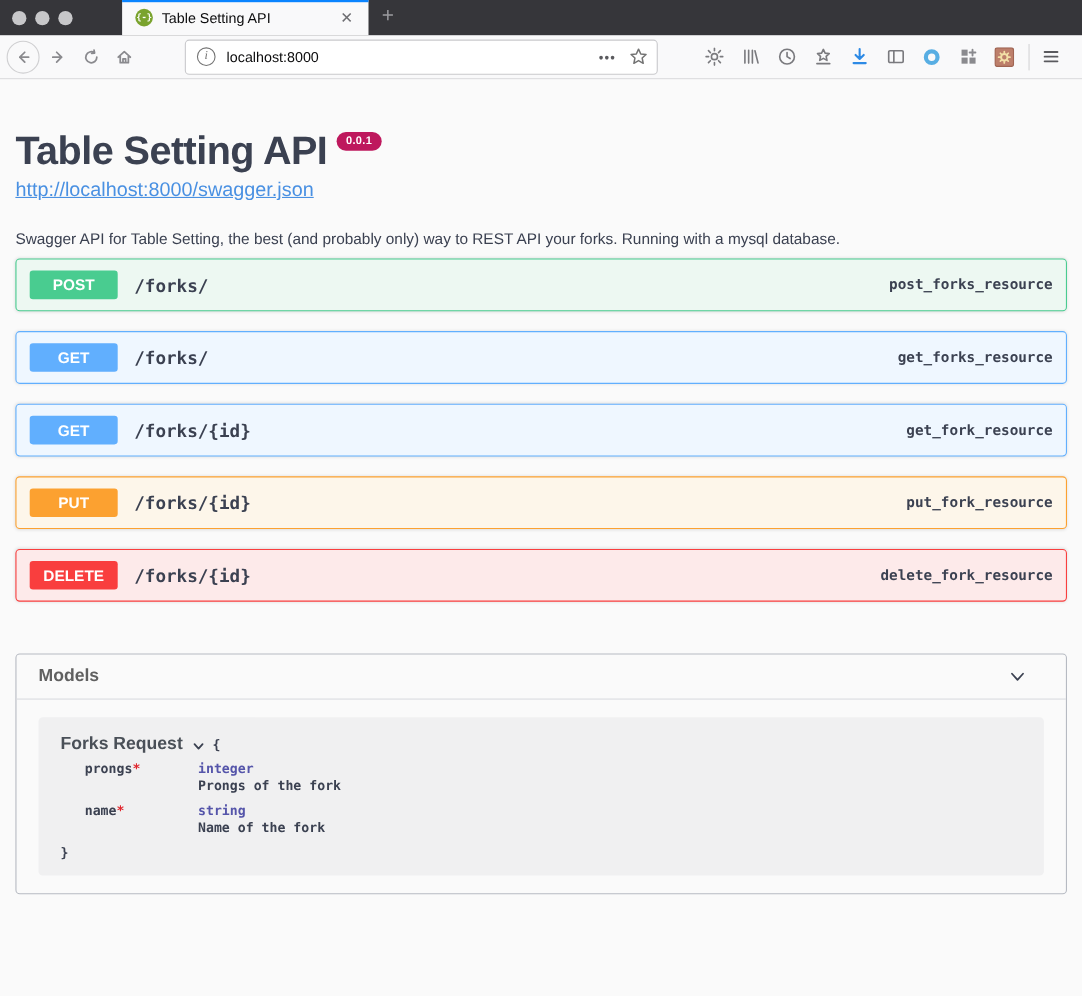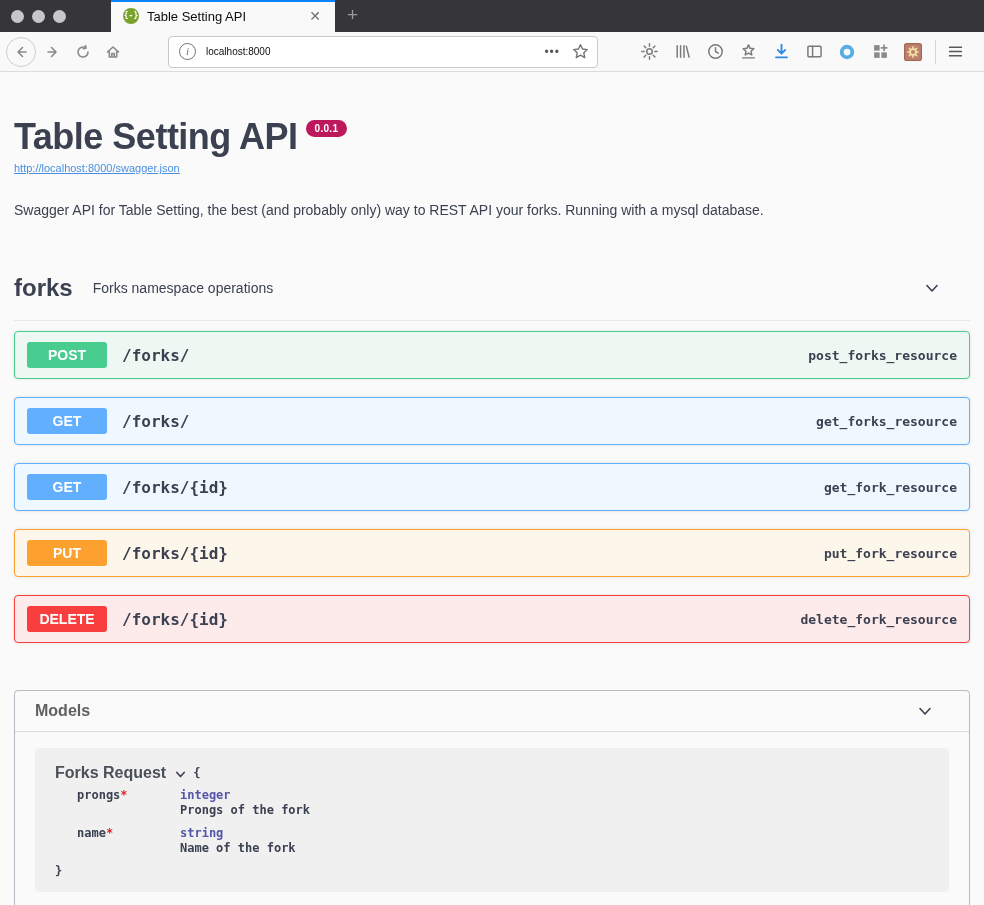--- a/index.html
+++ b/index.html
@@ -21,36 +21,36 @@
 
   .navbar { height:40px; background:#f9f9fa; border-bottom:1px solid #dcdcde; display:flex; align-items:center; padding:0 6px; }
   .navbtn { width:30px; height:30px; display:flex; align-items:center; justify-content:center; flex:0 0 auto; }
   .navbtn.circled { border:1px solid #cfcfd1; border-radius:50%; margin-right:2px; }
   .navbtn svg { stroke:#8a8a8e; fill:none; stroke-width:1.6; stroke-linecap:round; stroke-linejoin:round; }
 
   .urlbar { width:430px; height:32px; margin-left:40px; background:#fff; border:1px solid #c9c9cc; border-radius:4px;
             display:flex; align-items:center; padding:0 8px 0 10px; }
   .urlbar .info { width:17px; height:17px; border:1.3px solid #737373; border-radius:50%; color:#737373;
                   font-size:11px; line-height:15px; text-align:center; font-family:"Liberation Serif",serif; font-style:italic; flex:0 0 17px;}
-  .url-text { flex:1; margin-left:10px; font-size:10px; color:#0c0c0d; }
+  .url-text { flex:1; margin-left:10px; font-size:13px; color:#0c0c0d; }
   .url-dots { color:#5a5a5e; font-size:12px; letter-spacing:1px; margin-right:12px; }
   .icon16 svg { display:block; }
 
   .right-icons { display:flex; align-items:center; margin-left:42px; gap:15px; }
   .tool-icon { width:18px; height:18px; display:flex; align-items:center; justify-content:center; }
   .tool-icon svg { stroke:#7a7a7e; fill:none; stroke-width:1.4; stroke-linecap:round; stroke-linejoin:round; }
   .vsep { width:1px; height:24px; background:#d4d4d6; margin:0 10px 0 13px; }
 
   
   .content { padding:0 14px; }
   .api-title { margin-top:44px; font-size:36px; font-weight:bold; color:#3b4151; letter-spacing:-0.5px; }
   .version-badge { display:inline-block; vertical-align:top; margin:4px 0 0 8px; background:#be185d; color:#fff;
                    font-size:10px; font-weight:bold; padding:3px 9px; border-radius:14px; letter-spacing:0.3px; }
   .base-url { margin-top:4px; font-family:"DejaVu Sans Mono",monospace; font-size:12px; font-weight:600; color:#3b4151; }
-  .spec-link { display:inline-block; margin-top:4px; font-size:11px; color:#4990e2; text-decoration:underline; }
+  .spec-link { display:inline-block; margin-top:4px; font-size:18px; color:#4990e2; text-decoration:underline; }
   .api-desc { margin-top:26px; font-size:14px; color:#3b4151; }
 
   .tag-section { margin-top:56px; display:flex; align-items:center; border-bottom:1px solid #e8e8e8; padding-bottom:18px; }
   .tag-name { font-size:24px; font-weight:bold; color:#3b4151; }
   .tag-desc { font-size:14px; color:#3b4151; margin-left:20px; }
   .chevron { margin-left:auto; margin-right:28px; }
   .chevron svg { stroke:#3b4151; fill:none; stroke-width:1.6; stroke-linecap:round; stroke-linejoin:round; display:block; }
 
   .ops { margin-top:10px; }
   .opblock { display:flex; align-items:center; height:48px; margin-bottom:18px; border-radius:4px;
@@ -192,29 +192,20 @@
       </svg>
   </span>
 </div>
 
 <div class="content">
 
   <h1 class="api-title"><span>Table Setting API</span><span class="version-badge">0.0.1</span></h1>
   <a class="spec-link" href="#">http://localhost:8000/swagger.json</a>
   <p class="api-desc">Swagger API for Table Setting, the best (and probably only) way to REST API your forks. Running with a mysql database.</p>
 
-  <div class="tag-section">
-    <span class="tag-name">forks</span>
-    <span class="tag-desc">Forks namespace operations</span>
-    <span class="chevron">
-      <svg width="20" height="20" viewBox="0 0 20 20">
-          <path d="M5 7.5 L10 13 L15 7.5"></path>
-        </svg>
-    </span>
-  </div>
 
   <div class="ops">
     <div class="opblock" style="--op-color: #49cc90; --op-bg: #edf8f2;">
       <span class="op-method">POST</span>
       <span class="op-path">/forks/</span>
       <span class="op-id">post_forks_resource</span>
     </div>
     <div class="opblock" style="--op-color: #61affe; --op-bg: #eff7ff;">
       <span class="op-method">GET</span>
       <span class="op-path">/forks/</span>

